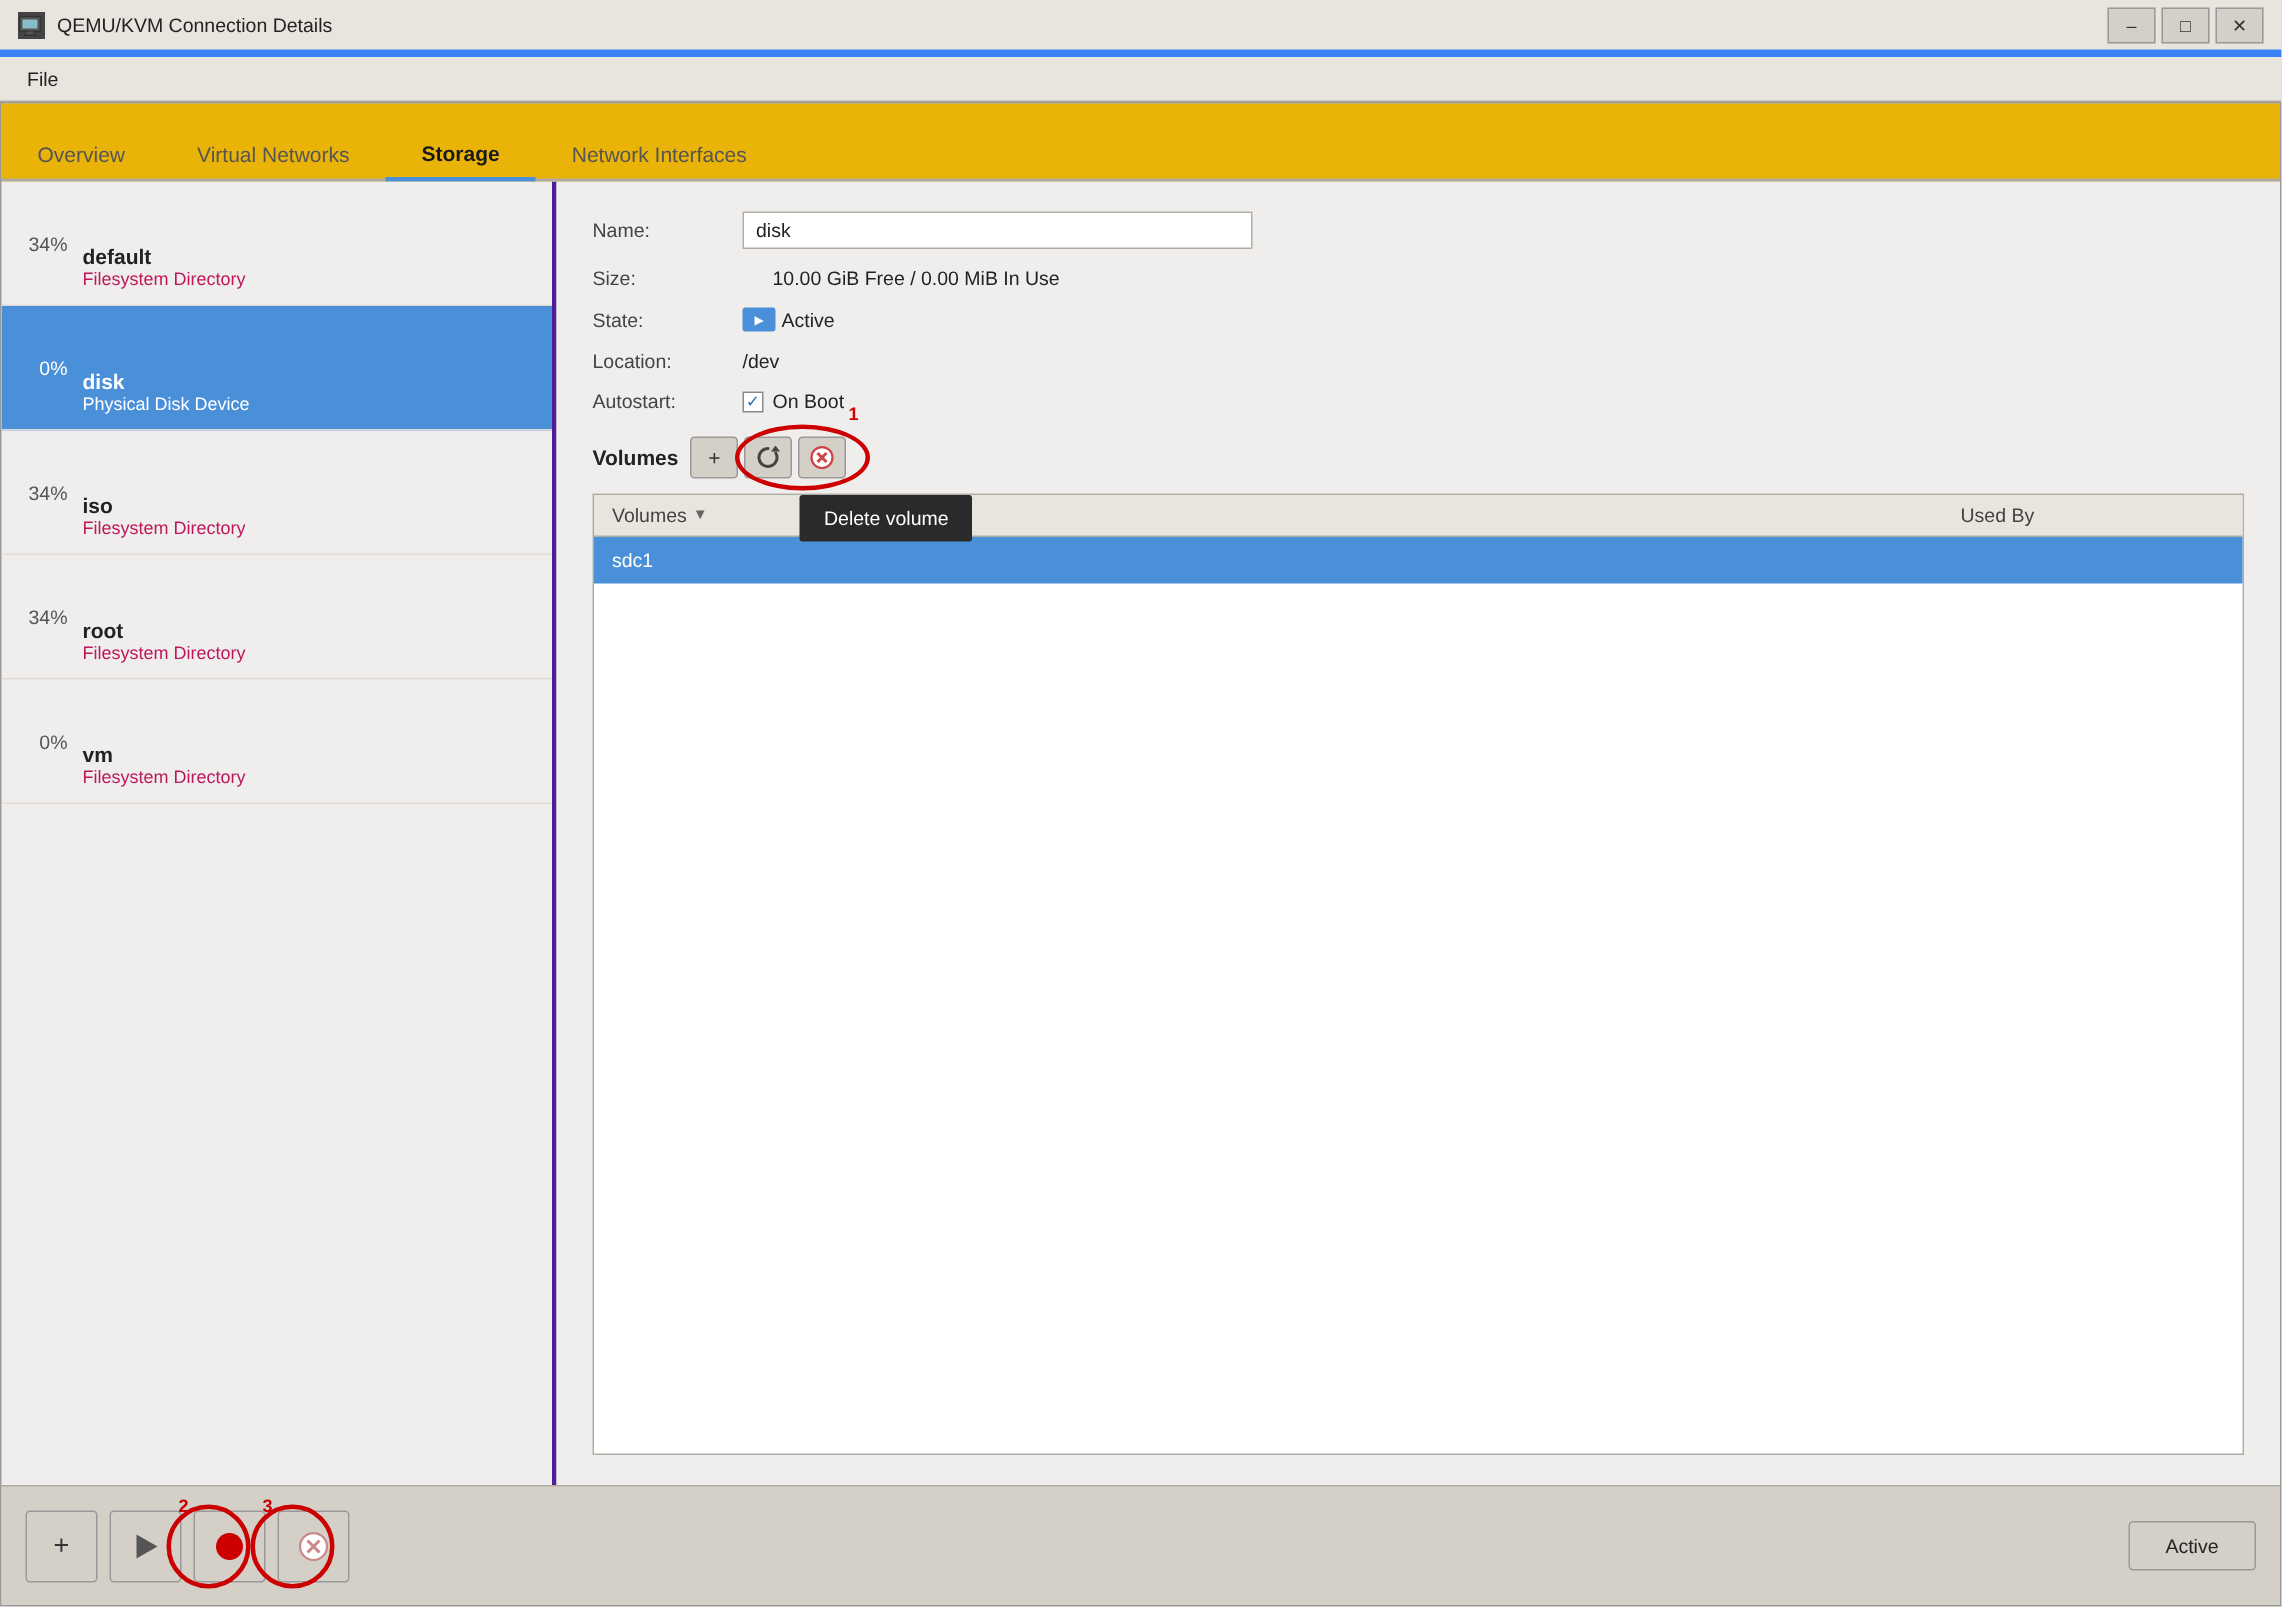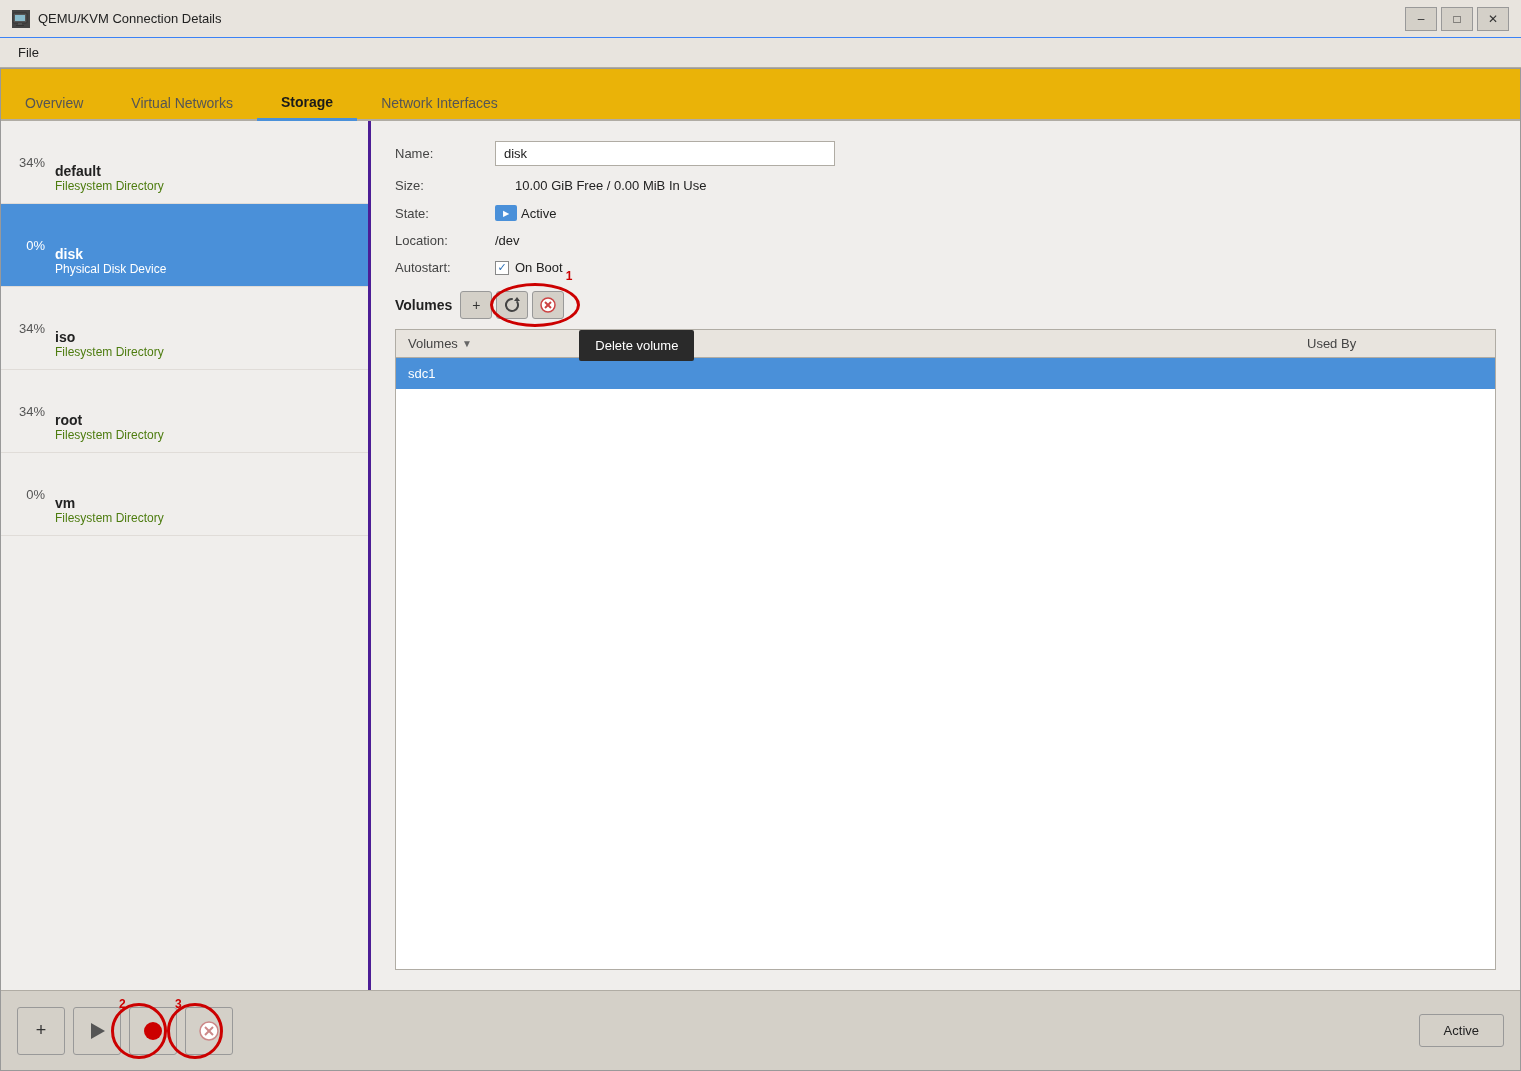--- a/index.html
+++ b/index.html
@@ -12,21 +12,21 @@
       overflow: hidden;
     }
 
     
     .titlebar {
       background: #e8e4de;
       height: 38px;
       display: flex;
       align-items: center;
       padding: 0 12px;
-      border-bottom: 1px solid #3b82f6;
+      border-bottom: 5px solid #3b82f6;
       justify-content: space-between;
     }
     .titlebar-left {
       display: flex;
       align-items: center;
       gap: 8px;
     }
     .titlebar-icon {
       width: 18px;
       height: 18px;
@@ -149,21 +149,21 @@
     .storage-item.selected .storage-pct { color: #fff; }
     .storage-info { flex: 1; }
     .storage-name {
       font-size: 14px;
       font-weight: bold;
       color: #222;
       margin-top: 32px;
     }
     .storage-type {
       font-size: 12px;
-      color: #4d7c0f;
+      color: #be185d;
     }
 
     
     .details-panel {
       flex: 1;
       background: #f0eeec;
       padding: 20px 24px;
       display: flex;
       flex-direction: column;
       gap: 0;
@@ -263,21 +263,20 @@
       background: #2a2a2a;
       color: #fff;
       padding: 8px 16px;
       font-size: 13px;
       border-radius: 2px;
       white-space: nowrap;
       position: absolute;
       z-index: 10;
       top: 38px;
       left: 0;
-      margin-left: 46px;
     }
 
     
     .volumes-table-wrap {
       border: 1px solid #b0aca4;
       background: #fff;
       flex: 1;
       position: relative;
     }
     .volumes-table-header {

